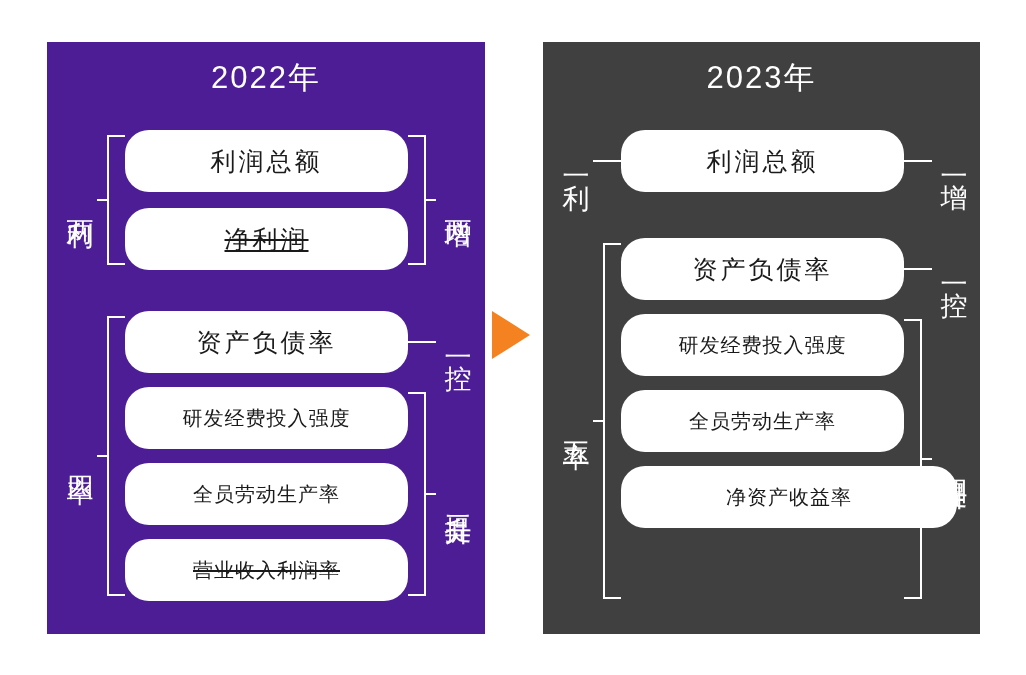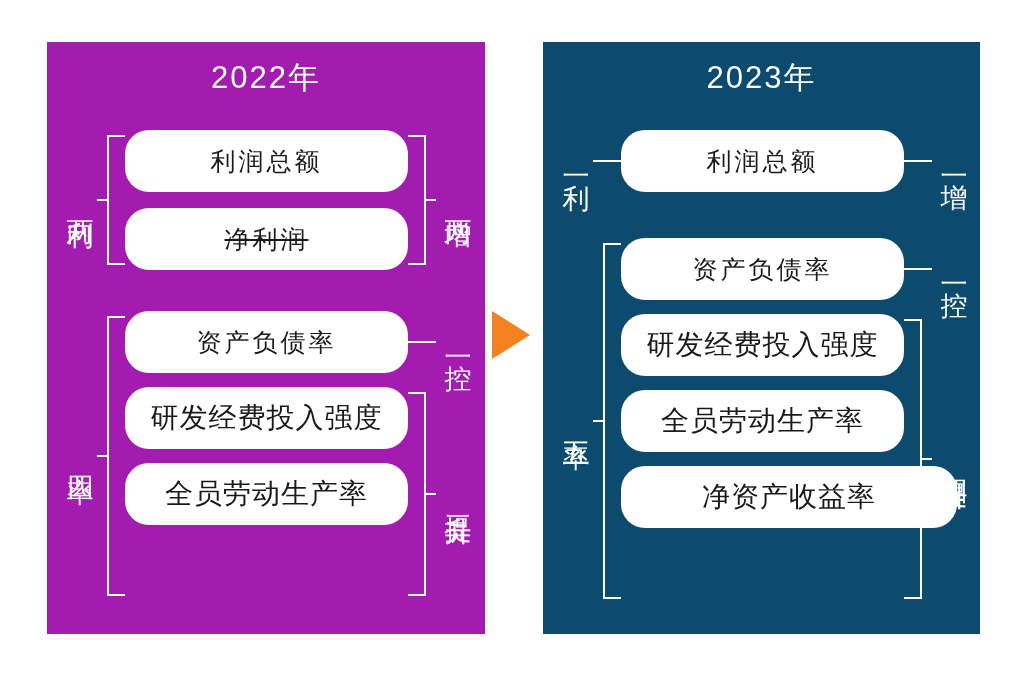--- a/index.html
+++ b/index.html
@@ -21,22 +21,22 @@
     height: 675px;
   }
 
   
   .panel {
     position: absolute;
     top: 42px;
     height: 592px;
     box-sizing: border-box;
   }
-  .panel.left  { left: 47px;  width: 438px; background: #a21caf; }
-  .panel.right { left: 543px; width: 437px; background: #0c4a6e; }
+  .panel.left  { left: 47px;  width: 438px; background: #4c1d95; }
+  .panel.right { left: 543px; width: 437px; background: #404040; }
 
   .panel-title {
     position: absolute;
     left: 0;
     top: 20px;
     width: 100%;
     text-align: center;
     color: #ffffff;
     font-size: 31px;
     letter-spacing: 2px;
@@ -56,21 +56,21 @@
     font-size: 25px;
     letter-spacing: 3px;
     white-space: nowrap;
     box-sizing: border-box;
   }
   .pill.struck .pill-text {
     text-decoration: line-through;
     text-decoration-thickness: 2px;
     text-decoration-color: #1a1a1a;
   }
-  .pill.tight { letter-spacing: 1px; font-size: 28px; }
+  .pill.tight { letter-spacing: 1px; font-size: 20px; }
 
   
   .side-label {
     position: absolute;
     color: #ffffff;
     font-size: 27px;
     line-height: 1.02;
     text-align: center;
     writing-mode: vertical-rl;
     white-space: nowrap;
@@ -119,36 +119,39 @@
 <div class="stage">
 
   <div class="panel left">
 
     <div class="panel-title">2022年</div>
 
     <div class="pill" style="left:78px; top:88px; width:283px; height:62px;">
       <span class="pill-text">利润总额</span>
     </div>
 
-    <div class="pill struck" style="left:78px; top:166px; width:283px; height:62px;">
+    <div class="pill struck" style="left:78px; top:166px; width:283px; height:62px;text-decoration:underline;">
       <span class="pill-text">净利润</span>
     </div>
 
     <div class="pill" style="left:78px; top:269px; width:283px; height:62px;">
       <span class="pill-text">资产负债率</span>
     </div>
 
     <div class="pill tight" style="left:78px; top:345px; width:283px; height:62px;">
       <span class="pill-text">研发经费投入强度</span>
     </div>
 
     <div class="pill tight" style="left:78px; top:421px; width:283px; height:62px;">
       <span class="pill-text">全员劳动生产率</span>
     </div>
 
+    <div class="pill tight struck" style="left:78px; top:497px; width:283px; height:62px;">
+      <span class="pill-text">营业收入利润率</span>
+    </div>
 
     <div class="bracket open-right" style="left:60px; top:93px; width:18px; height:130px;"></div>
     <div class="stem" style="left:50px; top:157px; width:11px;"></div>
     <div class="side-label" style="left:14px; top:108px; width:32px; height:100px;">两利</div>
 
     <div class="bracket open-left" style="left:361px; top:93px; width:18px; height:130px;"></div>
     <div class="stem" style="left:378px; top:157px; width:11px;"></div>
     <div class="side-label" style="left:392px; top:108px; width:32px; height:100px;">两增</div>
 
     <div class="stem" style="left:361px; top:299px; width:28px;"></div>

